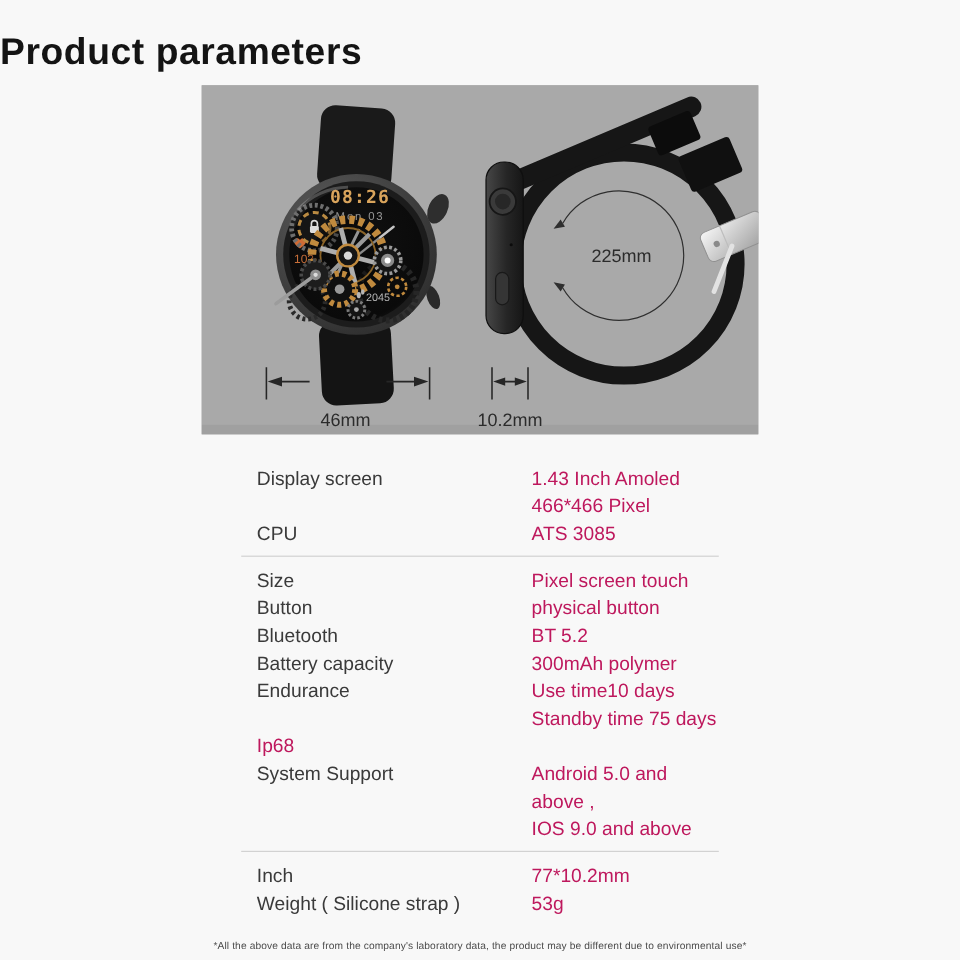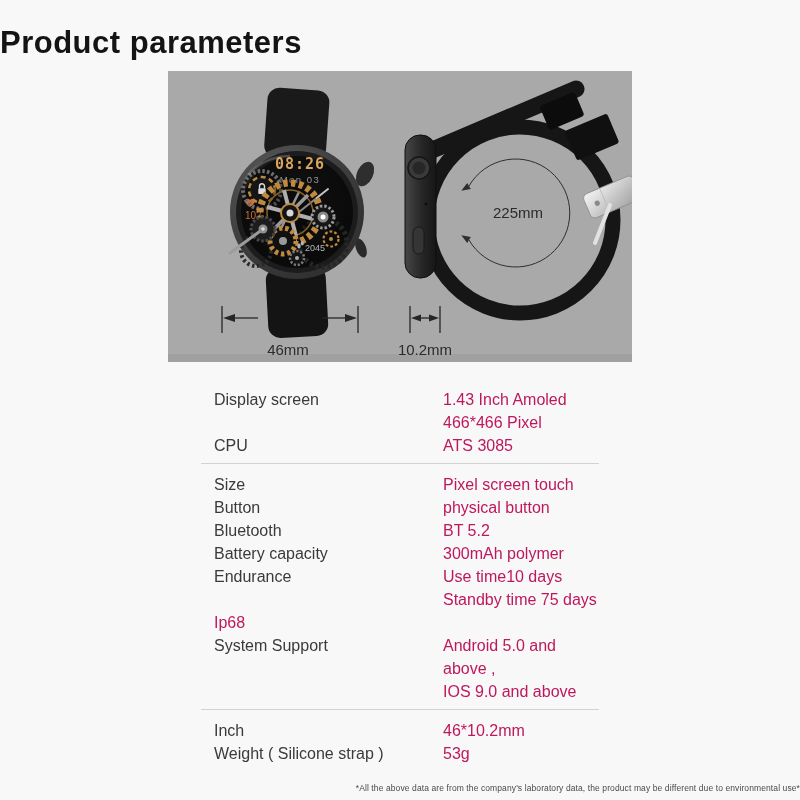--- a/index.html
+++ b/index.html
@@ -43,21 +43,21 @@
     border-top: 1px solid #d2d2d2;
     margin: 6px 0 9px 0;
     height: 0;
   }
 
   .footnote {
     position: absolute;
     bottom: 7px;
     left: 0;
     width: 100%;
-    text-align: right;
+    text-align: center;
     font-size: 8.5px;
     color: #4a4a4a;
     letter-spacing: 0.1px;
   }
 
   text { font-family: "Liberation Sans", sans-serif; }
   .dim-text { font-size: 15px; fill: #2b2b2b; }
   .digital { font-family: "DejaVu Sans Mono", monospace; font-weight: bold; }
 </style>
 </head>
@@ -293,21 +293,21 @@
         </div>
       </div>
     </div>
 
     <div class="divider"></div>
 
     <div class="spec-section">
       <div class="spec-row">
         <div class="spec-label">Inch</div>
         <div class="spec-value">
-          <div>46*10.2mm</div>
+          <div>77*10.2mm</div>
         </div>
       </div>
       <div class="spec-row">
         <div class="spec-label">Weight ( Silicone strap )</div>
         <div class="spec-value">
           <div>53g</div>
         </div>
       </div>
     </div>
 

